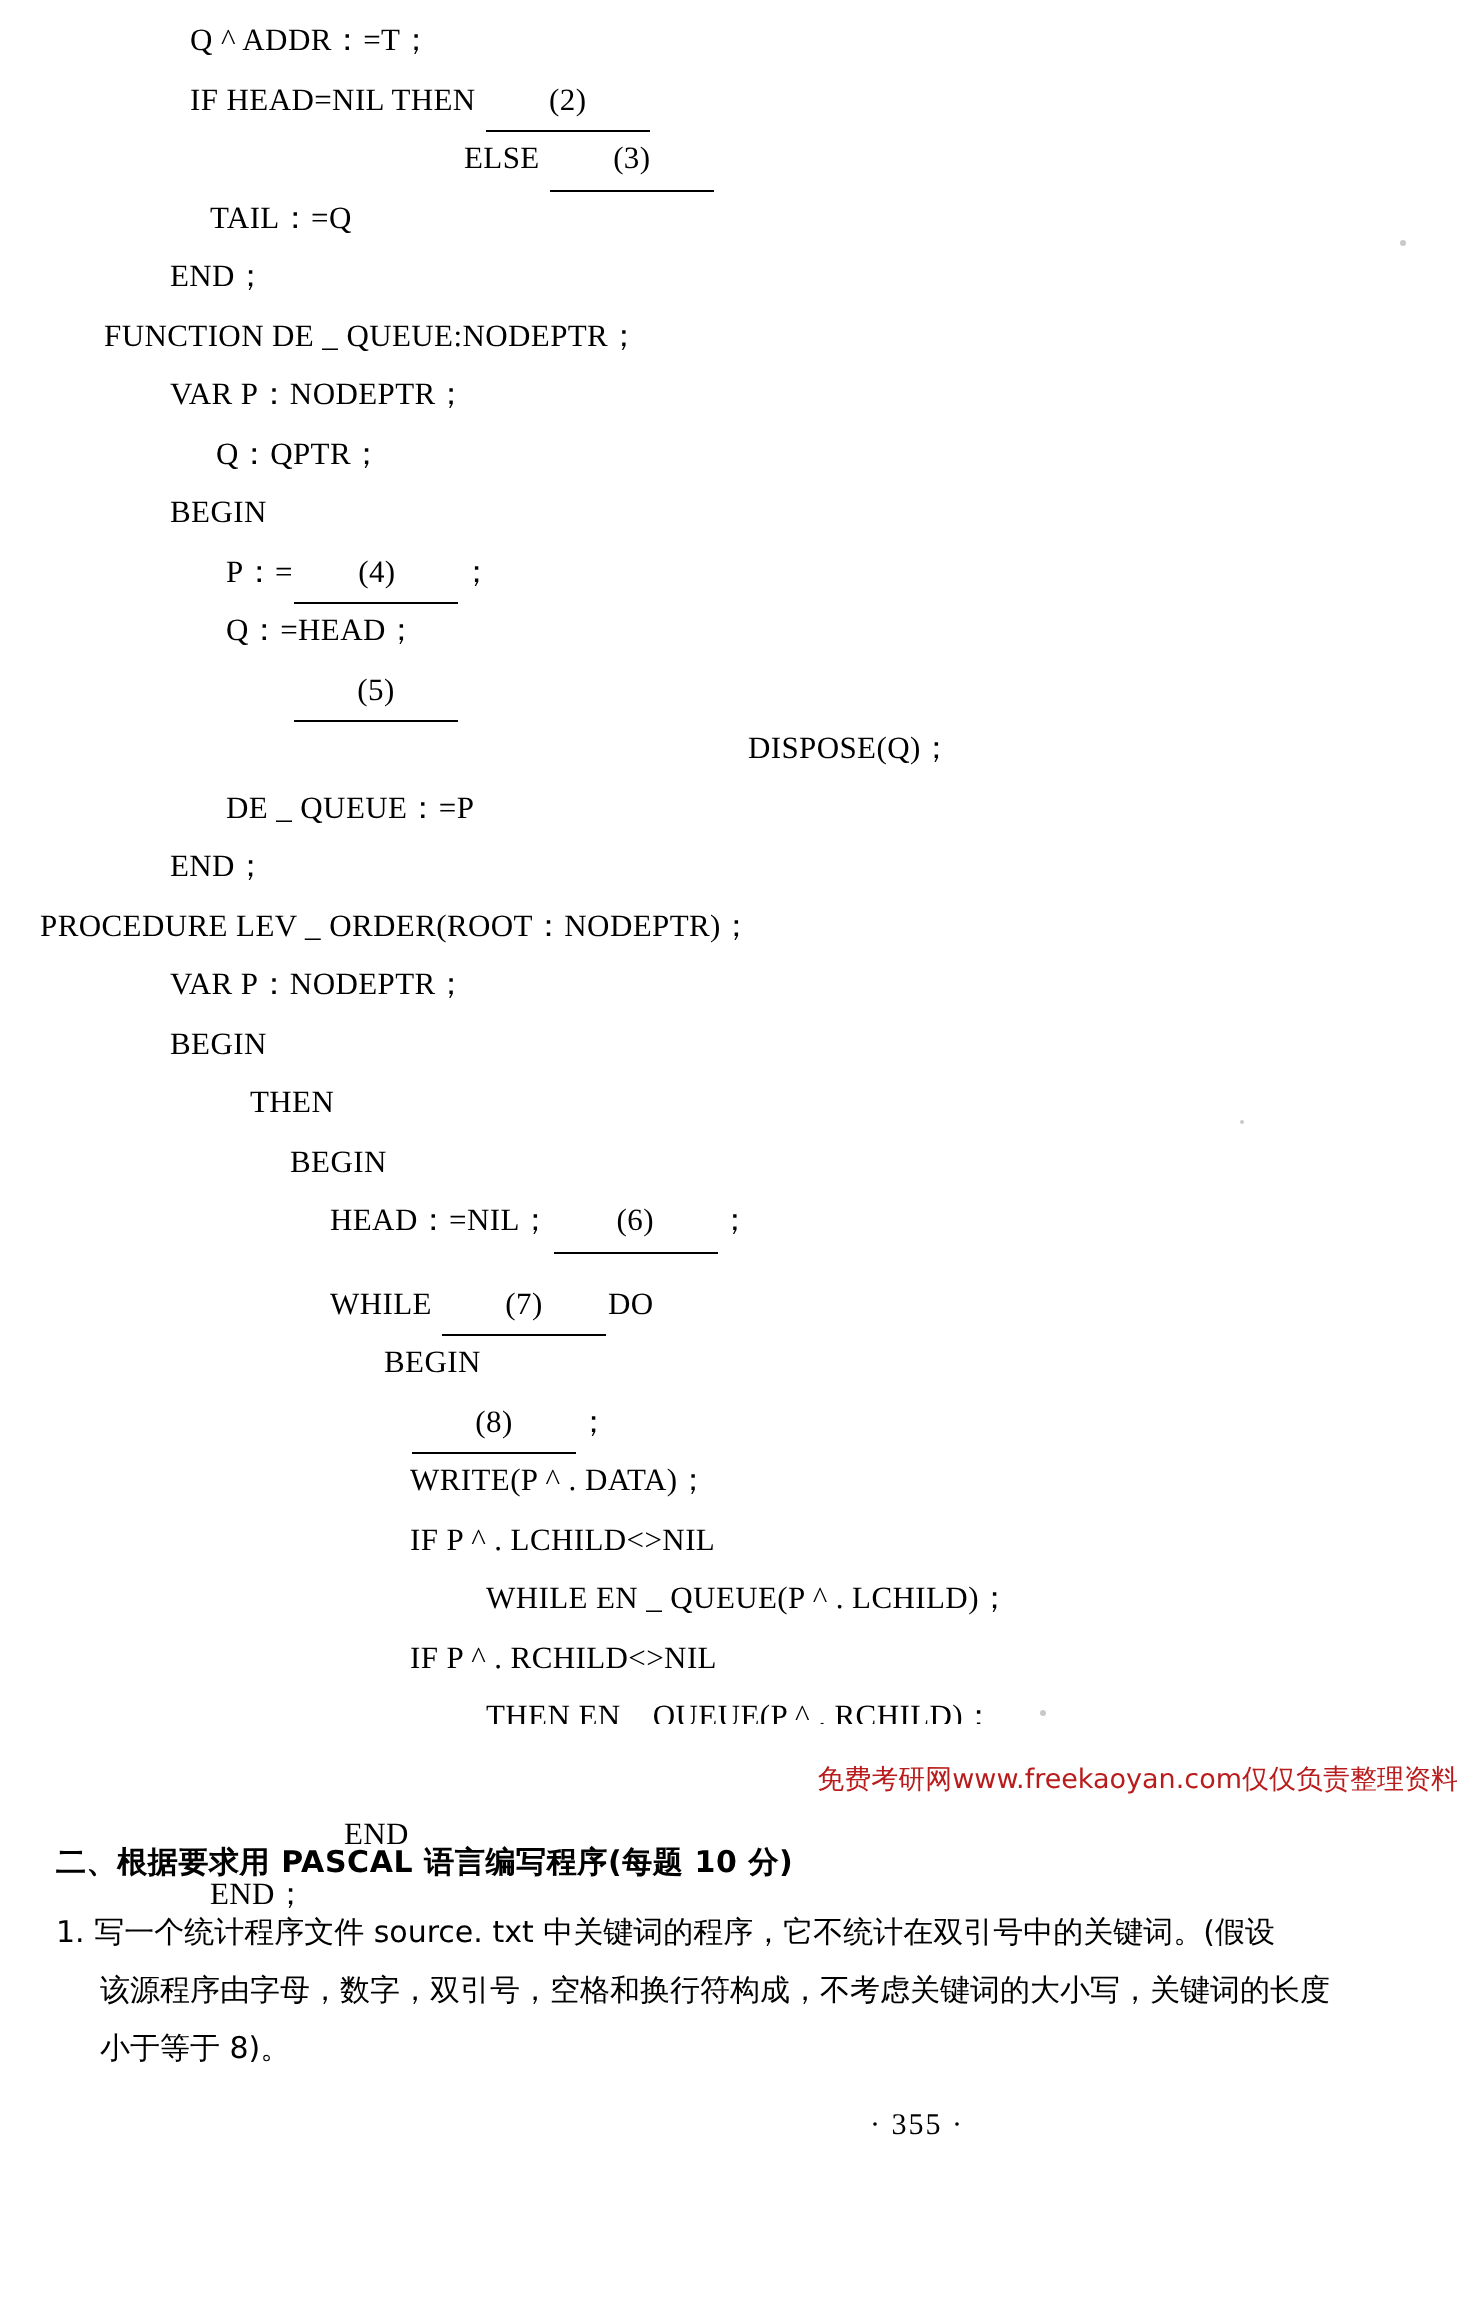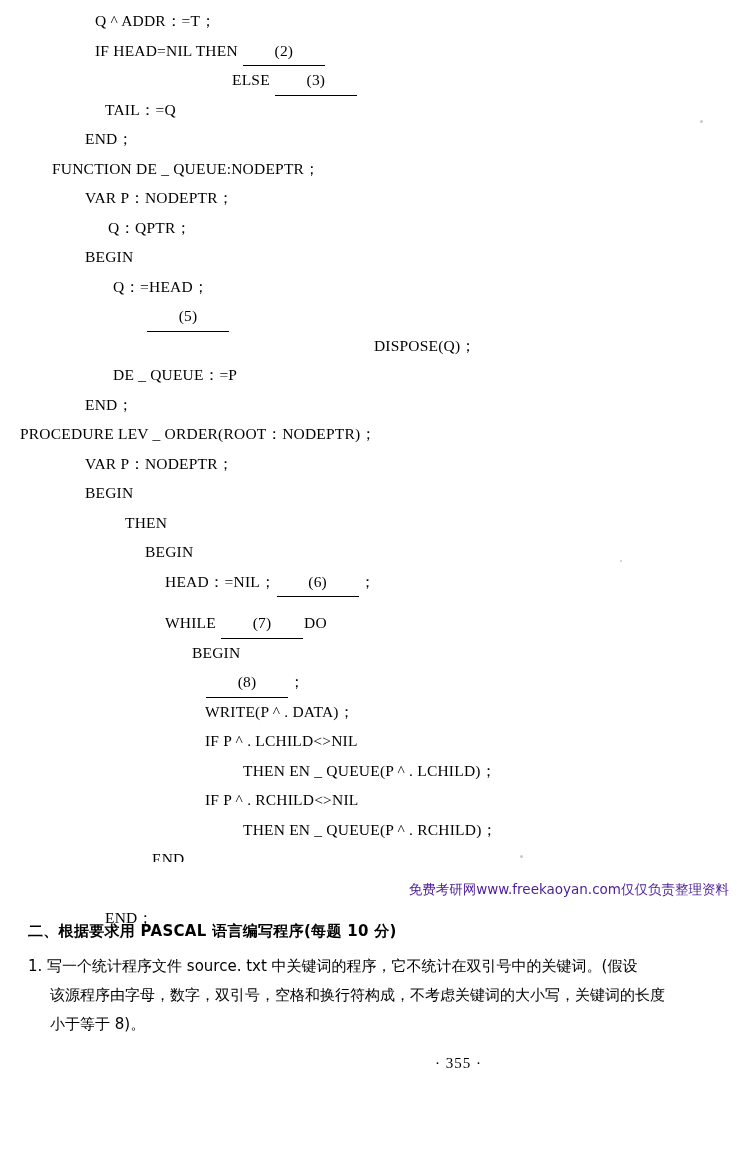--- a/index.html
+++ b/index.html
@@ -92,21 +92,21 @@
     width: 737px;
     height: 46px;
     background: #ffffff;
   }
   .footer-text {
     position: absolute;
     right: 8px;
     bottom: 9px;
     font-size: 13.5px;
     font-family: "DejaVu Sans", "Liberation Sans", sans-serif;
-    color: #4c1d95;
+    color: #b91c1c;
     white-space: nowrap;
   }
   .speck {
     position: absolute;
     background: #c9c9c9;
     border-radius: 50%;
   }
 </style>
 </head>
 <body>
@@ -116,37 +116,38 @@
   <div class="code-block">
       <div class="code-line" style="padding-left: 95px;"><span class="txt">Q ^ ADDR：=T；</span></div>
       <div class="code-line" style="padding-left: 95px;"><span class="txt">IF HEAD=NIL THEN </span><span class="blank" style="width: 78px;">(2)</span></div>
       <div class="code-line" style="padding-left: 232px;"><span class="txt">ELSE </span><span class="blank" style="width: 78px;">(3)</span></div>
       <div class="code-line" style="padding-left: 105px;"><span class="txt">TAIL：=Q</span></div>
       <div class="code-line" style="padding-left: 85px;"><span class="txt">END；</span></div>
       <div class="code-line" style="padding-left: 52px;"><span class="txt">FUNCTION DE _ QUEUE:NODEPTR；</span></div>
       <div class="code-line" style="padding-left: 85px;"><span class="txt">VAR P：NODEPTR；</span></div>
       <div class="code-line" style="padding-left: 108px;"><span class="txt">Q：QPTR；</span></div>
       <div class="code-line" style="padding-left: 85px;"><span class="txt">BEGIN</span></div>
+      <div class="code-line" style="padding-left: 113px;"><span class="txt">P：=</span><span class="blank" style="width: 78px;">(4)</span><span class="txt">；</span></div>
       <div class="code-line" style="padding-left: 113px;"><span class="txt">Q：=HEAD；</span></div>
       <div class="code-line" style="padding-left: 146px;"><span class="txt"></span><span class="blank" style="width: 78px;">(5)</span></div>
       <div class="code-line" style="padding-left: 113px; text-align: center;"><span class="txt">DISPOSE(Q)；</span></div>
       <div class="code-line" style="padding-left: 113px;"><span class="txt">DE _ QUEUE：=P</span></div>
       <div class="code-line" style="padding-left: 85px;"><span class="txt">END；</span></div>
       <div class="code-line" style="padding-left: 20px;"><span class="txt">PROCEDURE LEV _ ORDER(ROOT：NODEPTR)；</span></div>
       <div class="code-line" style="padding-left: 85px;"><span class="txt">VAR P：NODEPTR；</span></div>
       <div class="code-line" style="padding-left: 85px;"><span class="txt">BEGIN</span></div>
       <div class="code-line" style="padding-left: 125px;"><span class="txt">THEN</span></div>
       <div class="code-line" style="padding-left: 145px;"><span class="txt">BEGIN</span></div>
       <div class="code-line" style="padding-left: 165px;"><span class="txt">HEAD：=NIL；</span><span class="blank" style="width: 78px;">(6)</span><span class="txt">；</span></div>
       <div class="code-line" style="padding-left: 165px; margin-top: 12px;"><span class="txt">WHILE </span><span class="blank" style="width: 78px;">(7)</span><span class="txt">DO</span></div>
       <div class="code-line" style="padding-left: 192px;"><span class="txt">BEGIN</span></div>
       <div class="code-line" style="padding-left: 205px;"><span class="txt"></span><span class="blank" style="width: 78px;">(8)</span><span class="txt">；</span></div>
       <div class="code-line" style="padding-left: 205px;"><span class="txt">WRITE(P ^ . DATA)；</span></div>
       <div class="code-line" style="padding-left: 205px;"><span class="txt">IF P ^ . LCHILD&lt;&gt;NIL</span></div>
-      <div class="code-line" style="padding-left: 243px;"><span class="txt">THEN EN _ QUEUE(P ^ . LCHILD)；</span></div>
+      <div class="code-line" style="padding-left: 243px;"><span class="txt">WHILE EN _ QUEUE(P ^ . LCHILD)；</span></div>
       <div class="code-line" style="padding-left: 205px;"><span class="txt">IF P ^ . RCHILD&lt;&gt;NIL</span></div>
       <div class="code-line" style="padding-left: 243px;"><span class="txt">THEN EN _ QUEUE(P ^ . RCHILD)；</span></div>
       <div class="code-line" style="padding-left: 152px;"><span class="txt">END.</span></div>
       <div class="code-line" style="padding-left: 172px;"><span class="txt">END</span></div>
       <div class="code-line" style="padding-left: 105px;"><span class="txt">END；</span></div>
     </div>
 
   <div class="section-head">二、根据要求用 PASCAL 语言编写程序(每题 10 分)</div>
 
   <div class="q-item">

